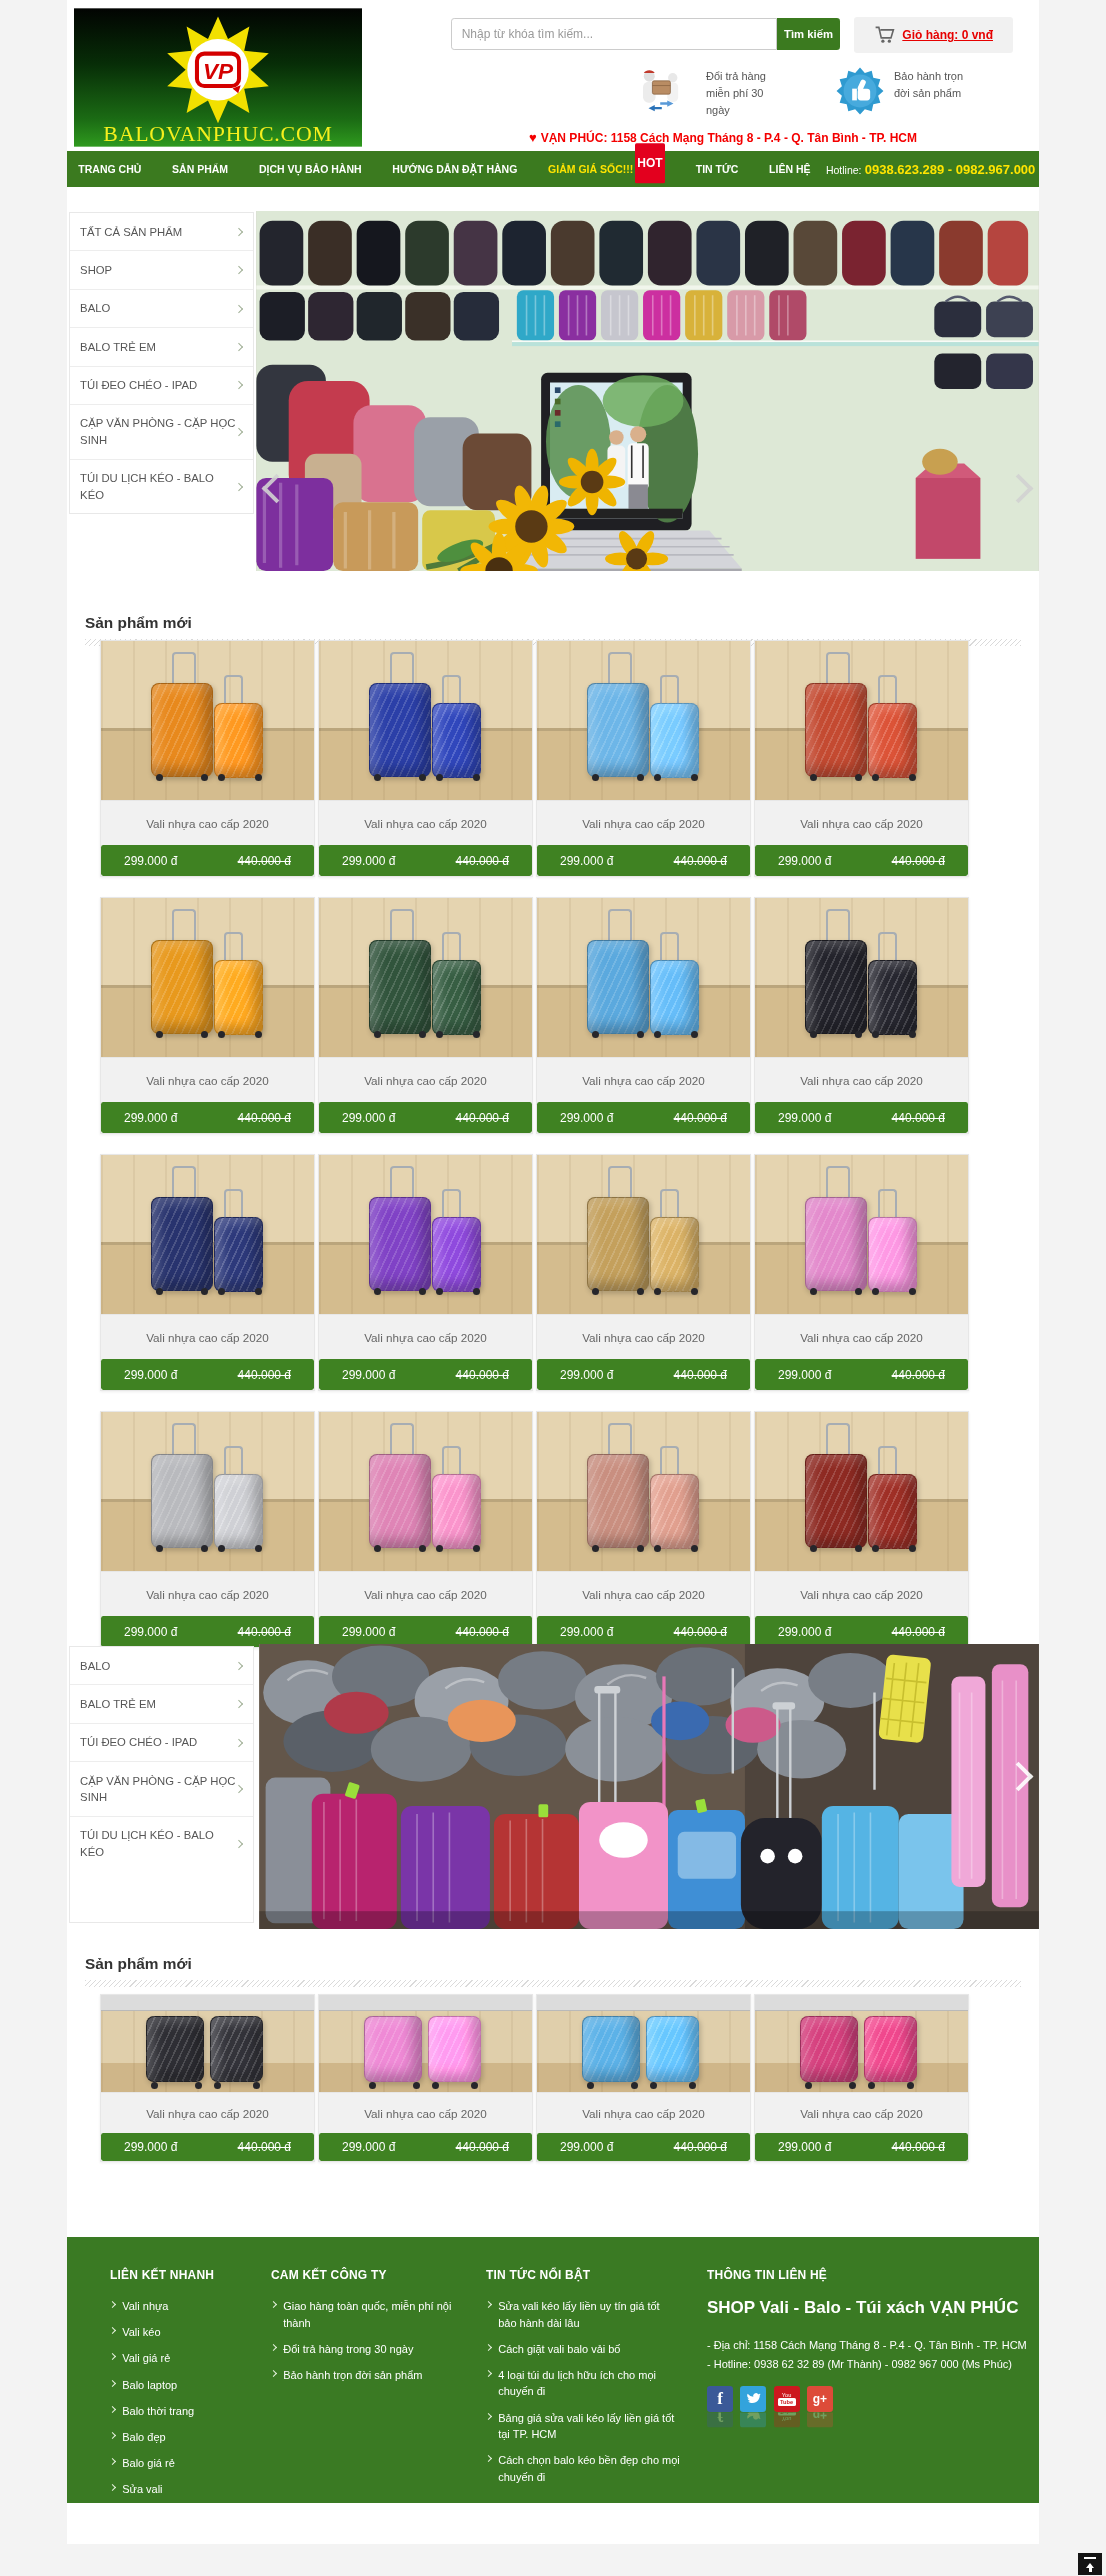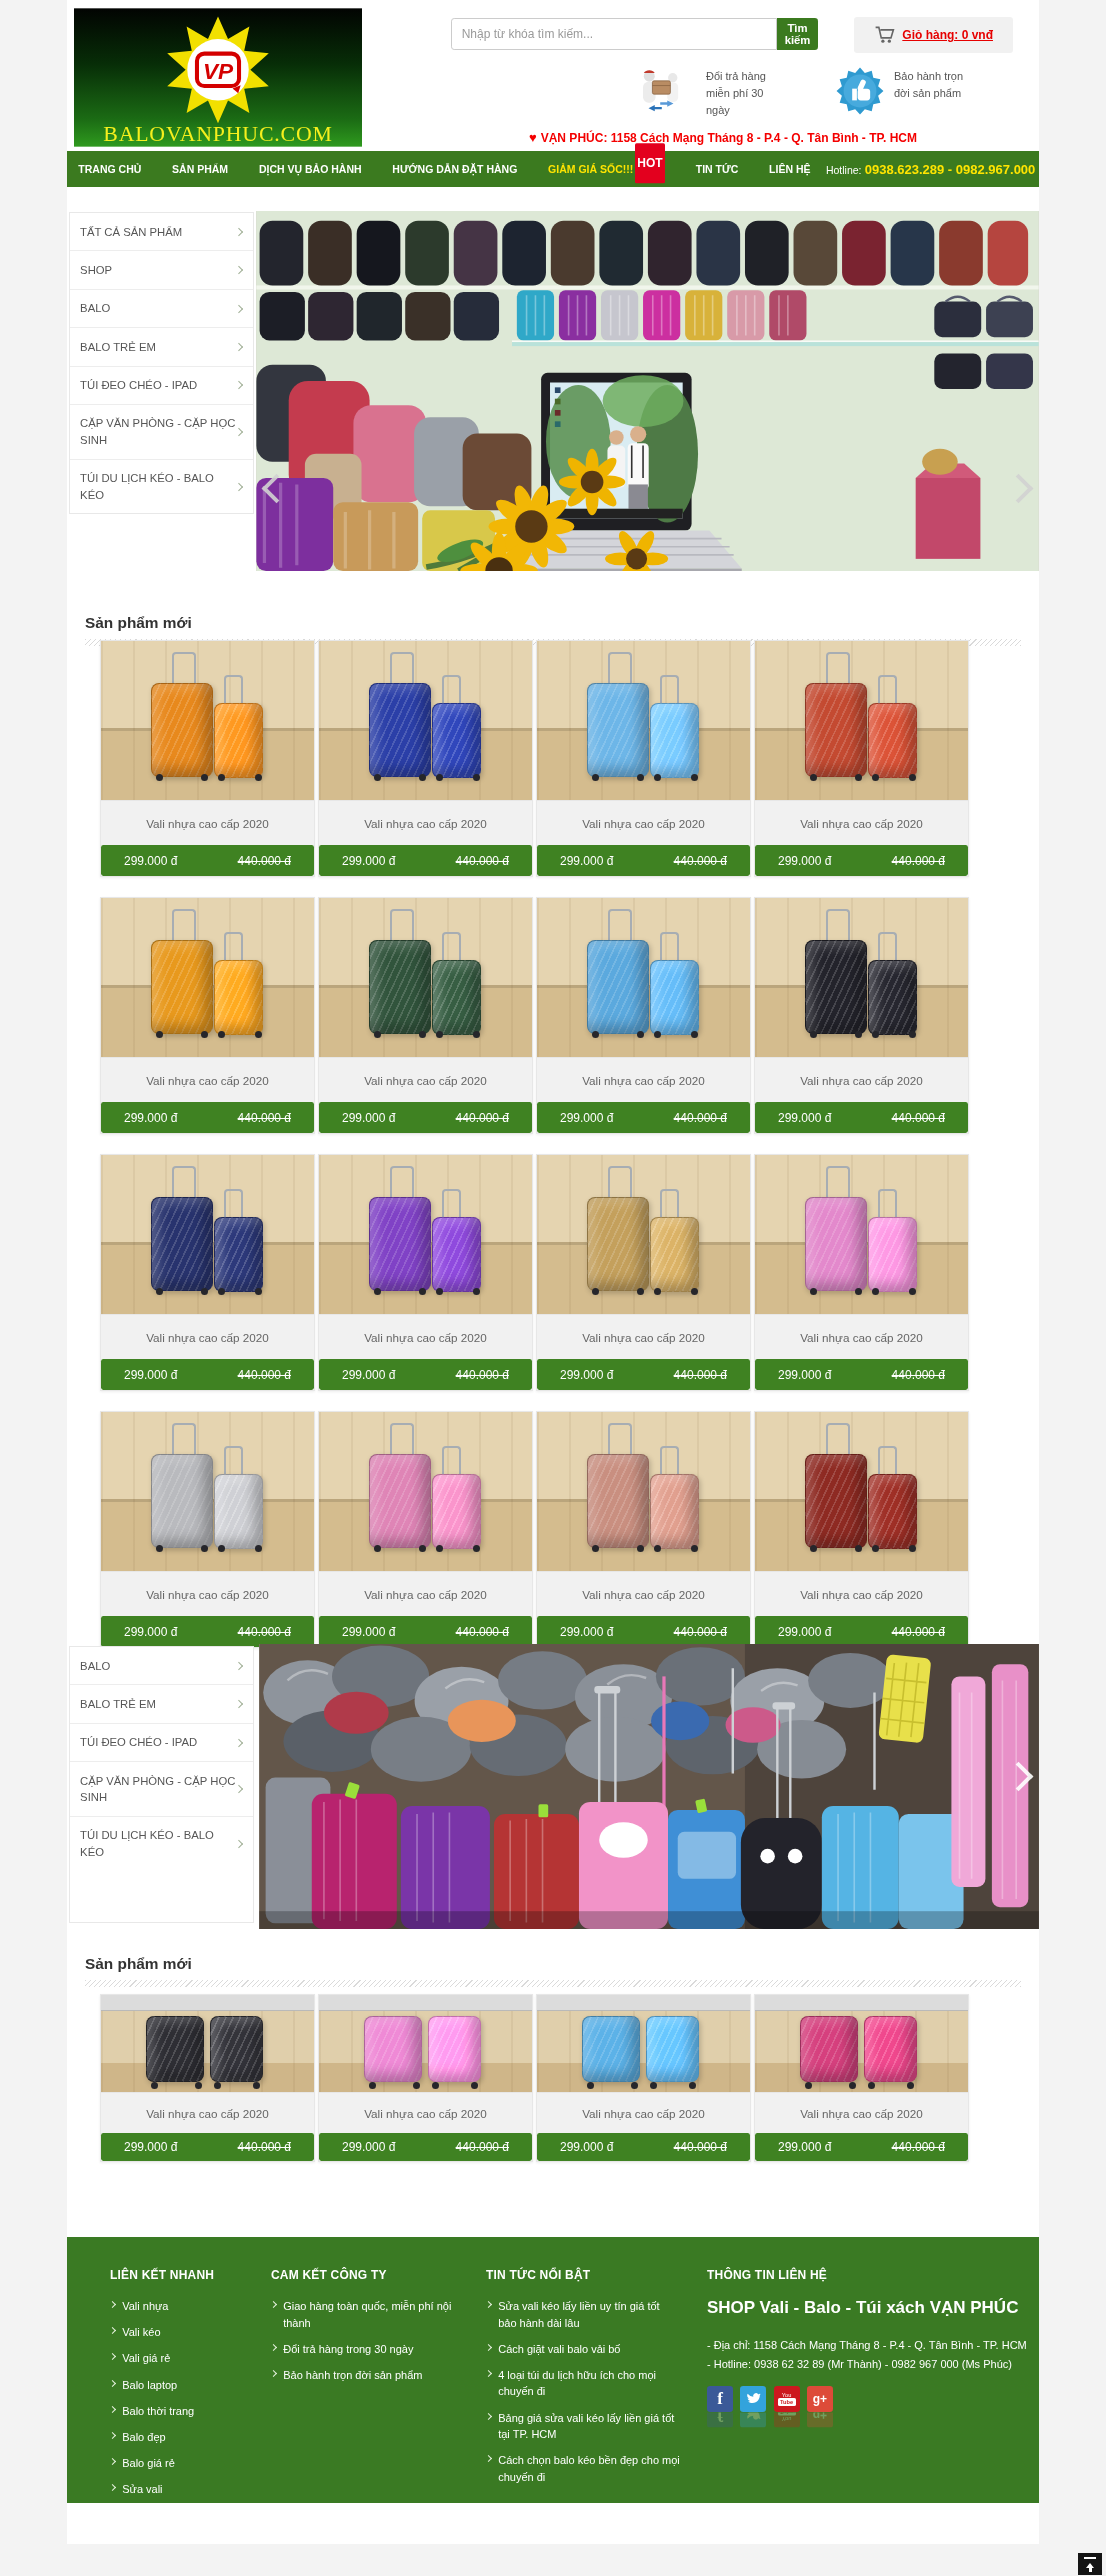--- a/index.html
+++ b/index.html
@@ -7,21 +7,21 @@
   .page { position:relative; width:1107px; height:2576px; overflow:hidden;
           font-family:"Liberation Sans","DejaVu Sans",sans-serif; background:#f3f3f3; }
   .col { position:absolute; left:67px; top:0; width:972px; height:2544px; background:#fff; }
 
   
   .logo { position:absolute; left:7.3px; top:8px; width:288px; height:139px; cursor:pointer; }
   .search-input { position:absolute; left:384px; top:18px; width:326px; height:32px;
     border:0.8px solid #ccc; border-radius:3.2px 0 0 3.2px; padding:0 9.7px; font-size:12px; color:#555;
     font-family:"Liberation Sans",sans-serif; outline:none; }
   .search-input::placeholder { color:#9a9a9a; }
-  .search-btn { position:absolute; left:710px; top:18px; width:41px; height:32px; border:none;
+  .search-btn { position:absolute; left:710px; top:18px; width:63px; height:32px; border:none;
     background:#3b7a1f; color:#fff; font-weight:bold; font-size:11.3px; border-radius:0 3.2px 3.2px 0;
     font-family:"Liberation Sans",sans-serif; cursor:pointer; }
   .cart-box { position:absolute; left:787px; top:17px; width:159px; height:36px; background:#f1f1f1;
     border-radius:3.2px; display:flex; align-items:center; justify-content:center; gap:7.3px; cursor:pointer; }
   .cart-box .cart-label { color:#e60000; font-size:12px; font-weight:bold; text-decoration:underline; }
   .svc { position:absolute; display:flex; gap:9px; align-items:flex-start; }
   .svc1 { left:569px; top:66px;gap:20px; }
   .svc2 { left:768px; top:66px; }
   .svc .svc-ico { width:50px; height:50px; flex:0 0 auto; }
   .svc .svc-label { width:75px; font-size:11px; color:#555; line-height:1.55; padding-top:1.6px; }

